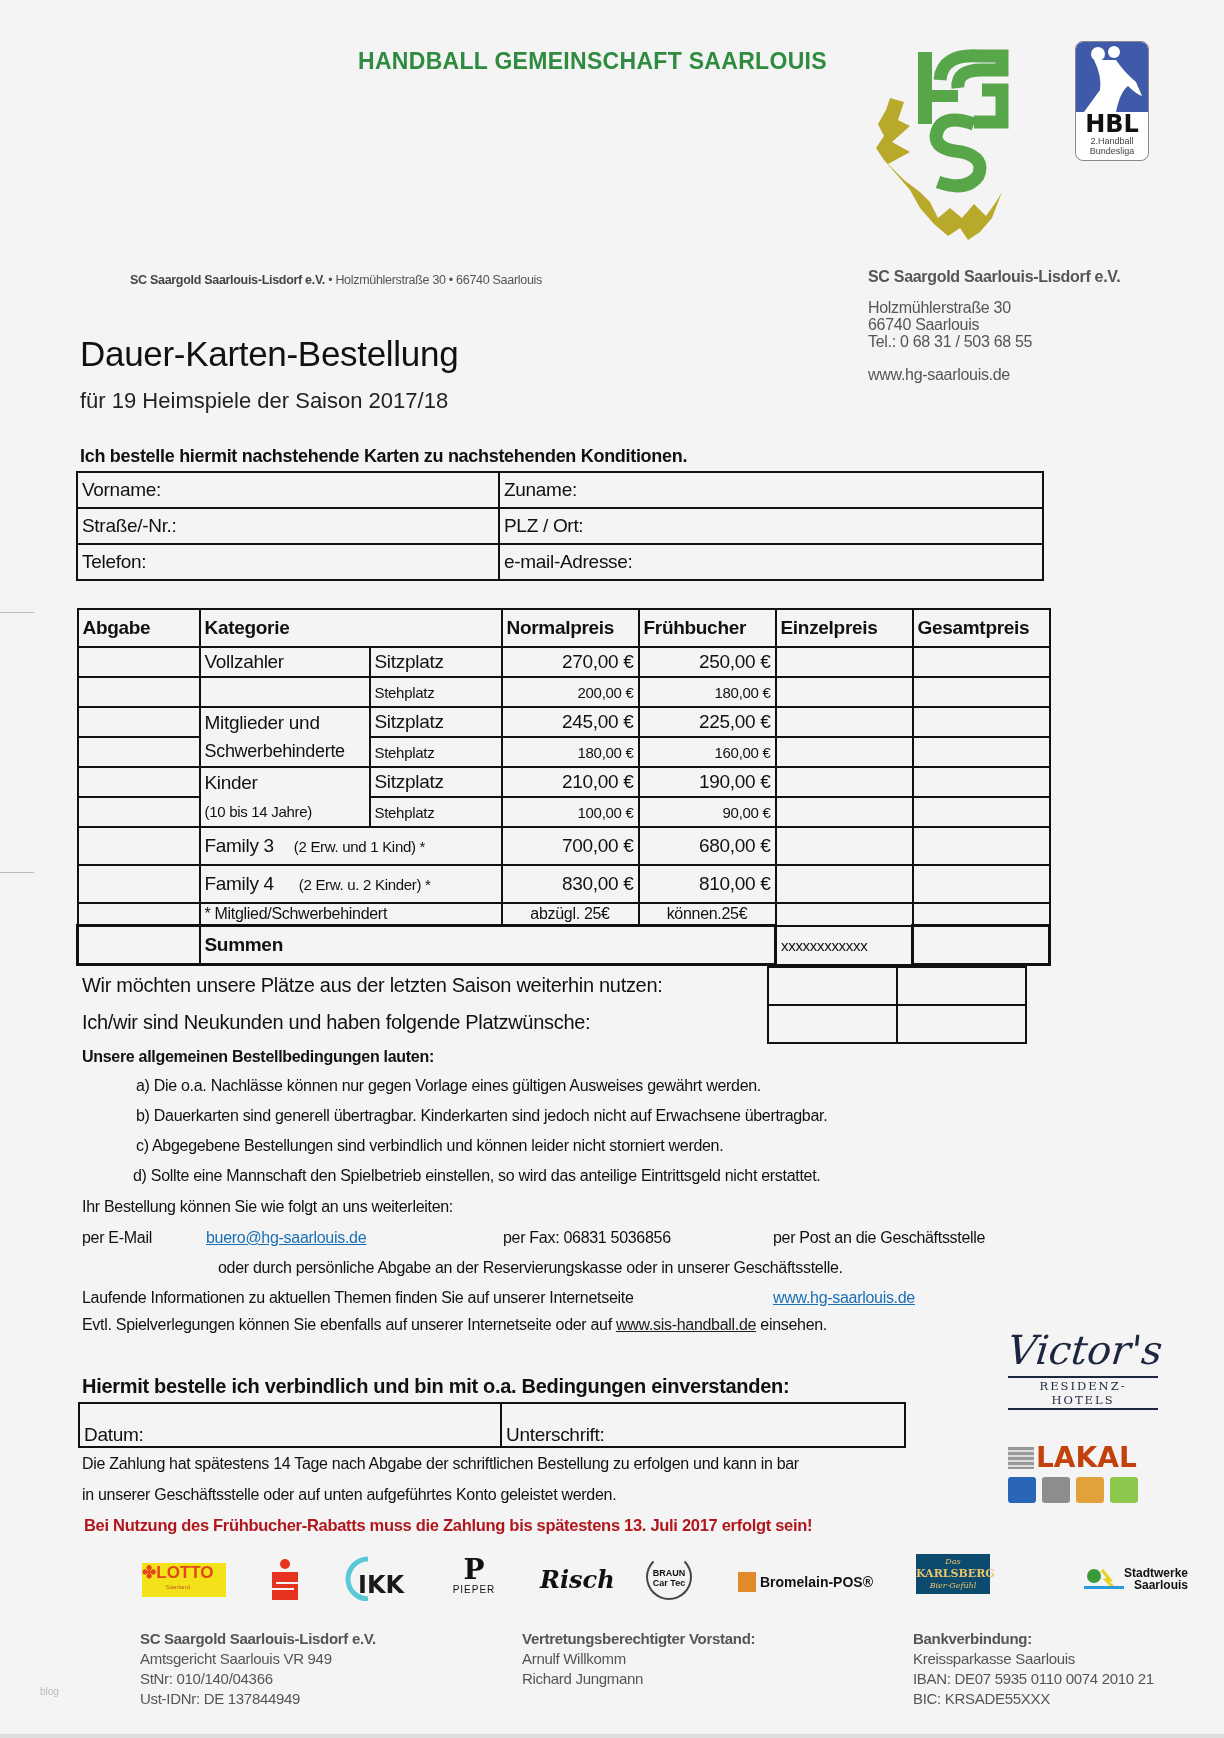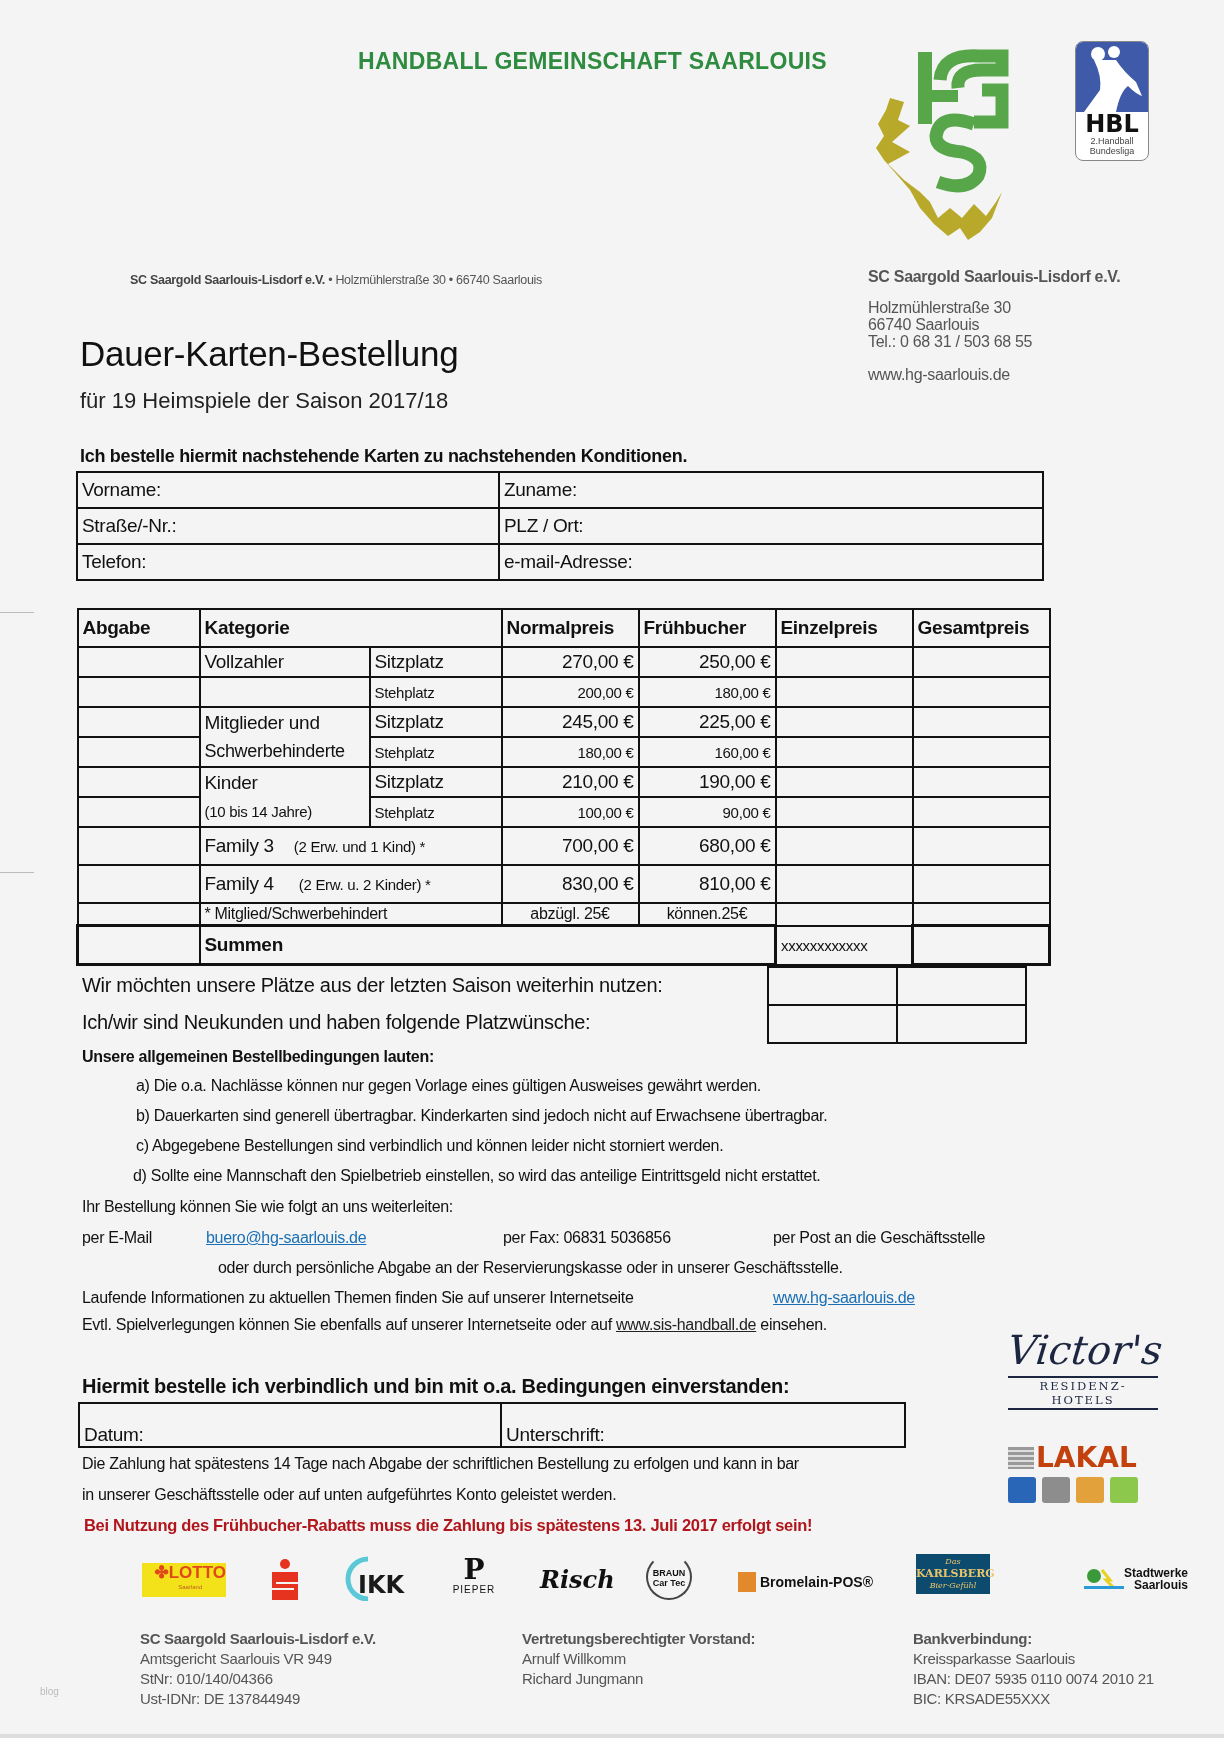--- a/index.html
+++ b/index.html
@@ -43,21 +43,21 @@
   a.lnk{color:#1a6fb5;text-decoration:underline;}
   a.lnkd{color:#222;text-decoration:underline;}
   .agree{left:82px;top:1375px;font-size:20px;font-weight:bold;}
   .sigtable{left:78px;top:1402px;width:828px;border:2.5px solid #111;border-collapse:collapse;}
   .sigtable td{border:2px solid #111;height:42px;font-size:19px;padding:0 4px;vertical-align:bottom;}
   .sigtable td:first-child{width:412px;}
   .pay{font-size:16px;left:82px;}
   .warn{left:84px;top:1516px;font-size:16.5px;font-weight:bold;color:#b0161c;}
   .footer-col{font-size:15px;color:#555;line-height:20px;}
   .footer-col .fh{font-weight:bold;color:#555;}
-  .sponsor{display:flex;align-items:center;justify-content:flex-end;}
+  .sponsor{display:flex;align-items:center;justify-content:flex-start;}
   .blog{left:40px;top:1686px;font-size:10px;color:#bbb;}
 </style>
 </head>
 <body>
 
 <div class="abs org-title cond">HANDBALL GEMEINSCHAFT SAARLOUIS</div>
 
 <svg class="abs" style="left:870px;top:40px" width="180" height="200">
   <polygon points="20,58 34,62 28,80 40,86 22,102 40,112 18,124 34,140 50,152 60,162 68,178 80,168 92,178 104,164 116,176 126,162 132,152 122,178 110,192 98,200 90,188 78,196 64,184 50,168 40,150 28,136 14,120 6,108 14,96 8,84 16,70" fill="#b9a92a"></polygon>
   <rect x="48" y="12" width="14" height="72" fill="#58a64a"></rect>

